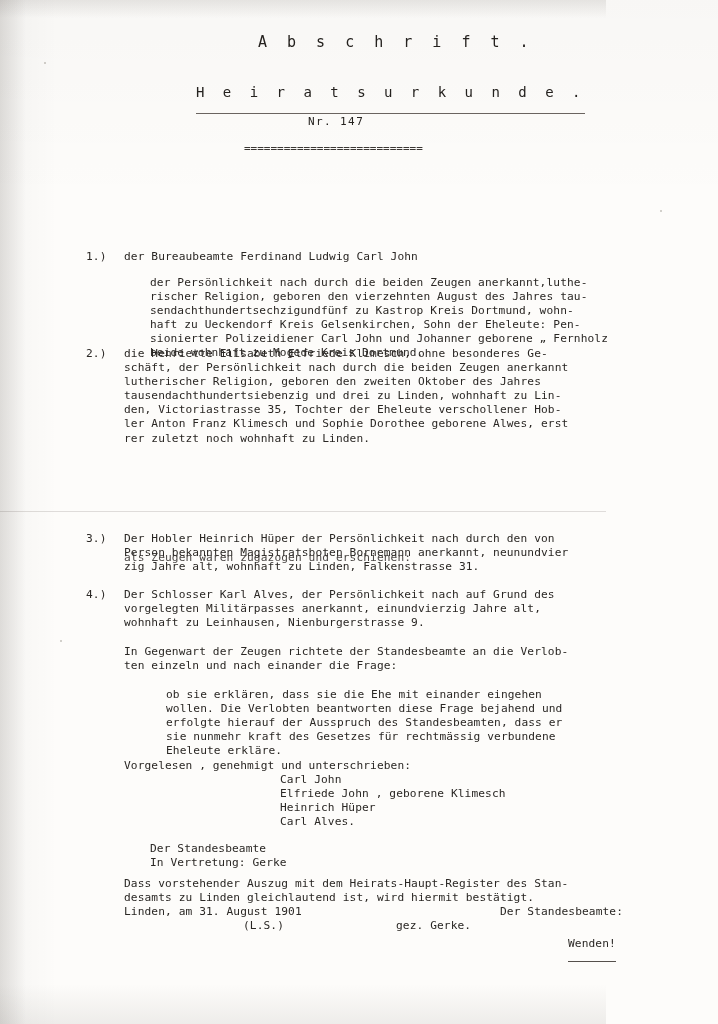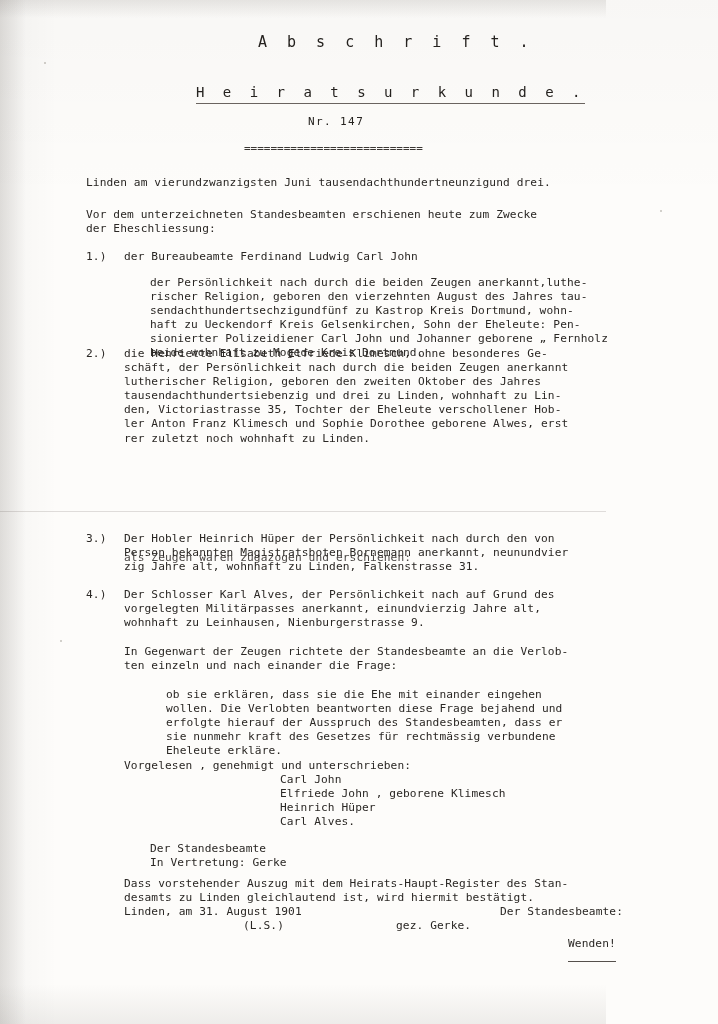--- a/index.html
+++ b/index.html
@@ -55,21 +55,21 @@
   .title-heirats {
     position: absolute;
     left: 196px;
     top: 84px;
     font-size: 14px;
     letter-spacing: 5px;
     color: #25221f;
     font-family: "DejaVu Sans Mono", monospace;
     white-space: pre;
     border-bottom: 1px solid #6a6460;
-    padding-bottom: 3px;
+    padding-bottom: 13px;
   }
   .title-nr {
     position: absolute;
     left: 308px;
     top: 115px;
     font-size: 11px;
     letter-spacing: 1.4px;
     color: #25221f;
     font-family: "DejaVu Sans Mono", monospace;
     white-space: pre;
@@ -137,24 +137,21 @@
   <div class="sheet">
 
     <div class="title-abschrift">A b s c h r i f t .</div>
 
     <div class="title-heirats">H e i r a t s u r k u n d e .</div>
 
     <div class="title-nr">Nr. 147</div>
 
     <div class="rule-decor">===========================</div>
 
-    <div class="blk typed b-date">Linden am vierundzwanzigsten Juni tausendachthundertneunzigund drei.</div>
-
-    <div class="blk typed b-intro">Vor dem unterzeichneten Standesbeamten erschienen heute zum Zwecke
-der Eheschliessung:</div>
+
 
     <div class="blk typed b-i1num">1.)</div>
     <div class="blk typed" style="left:124px; top:250px;">der Bureaubeamte Ferdinand Ludwig Carl John</div>
     <div class="blk typed b-i1body">der Persönlichkeit nach durch die beiden Zeugen anerkannt,luthe-
 rischer Religion, geboren den vierzehnten August des Jahres tau-
 sendachthundertsechzigundfünf zu Kastrop Kreis Dortmund, wohn-
 haft zu Ueckendorf Kreis Gelsenkirchen, Sohn der Eheleute: Pen-
 sionierter Polizeidiener Carl John und Johanner geborene „ Fernholz
 beide wohnhaft zu Mogede Kreis Dortmund.</div>
 

